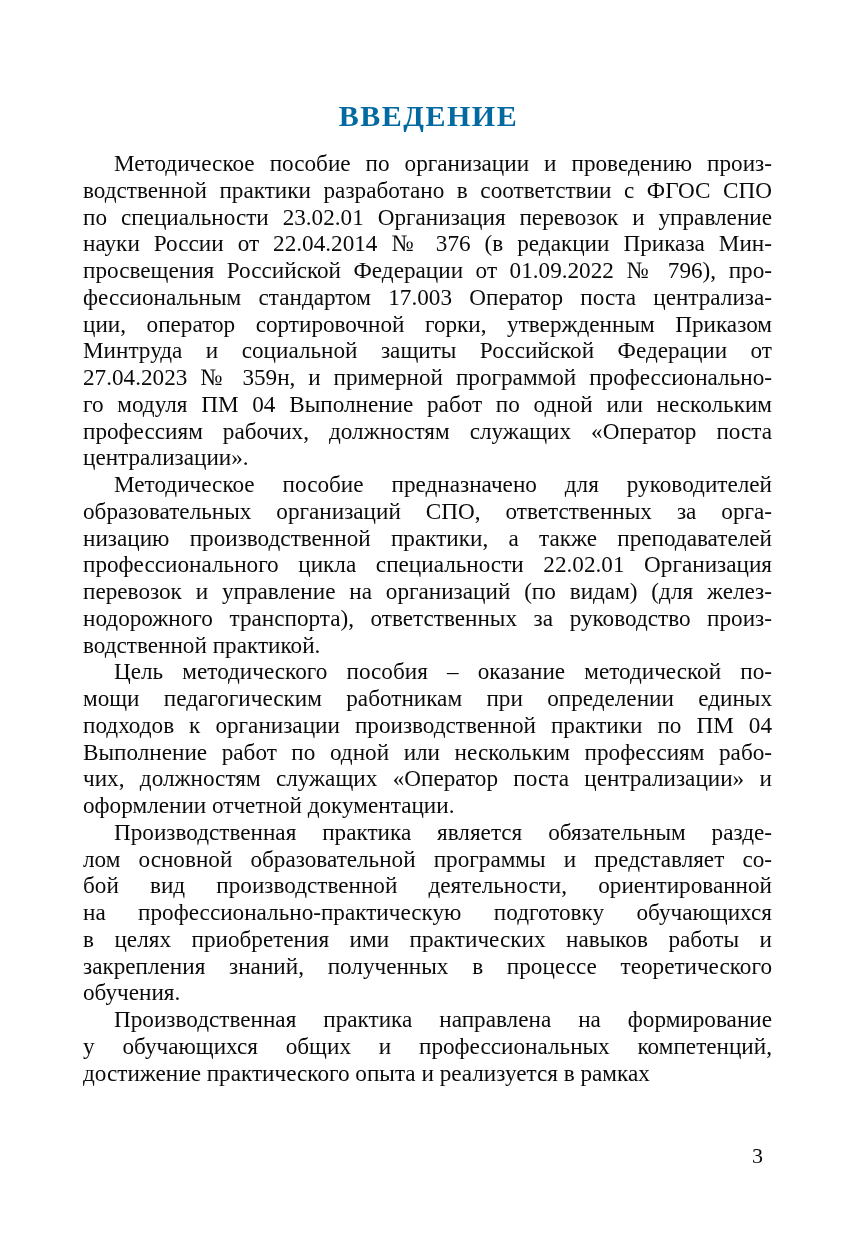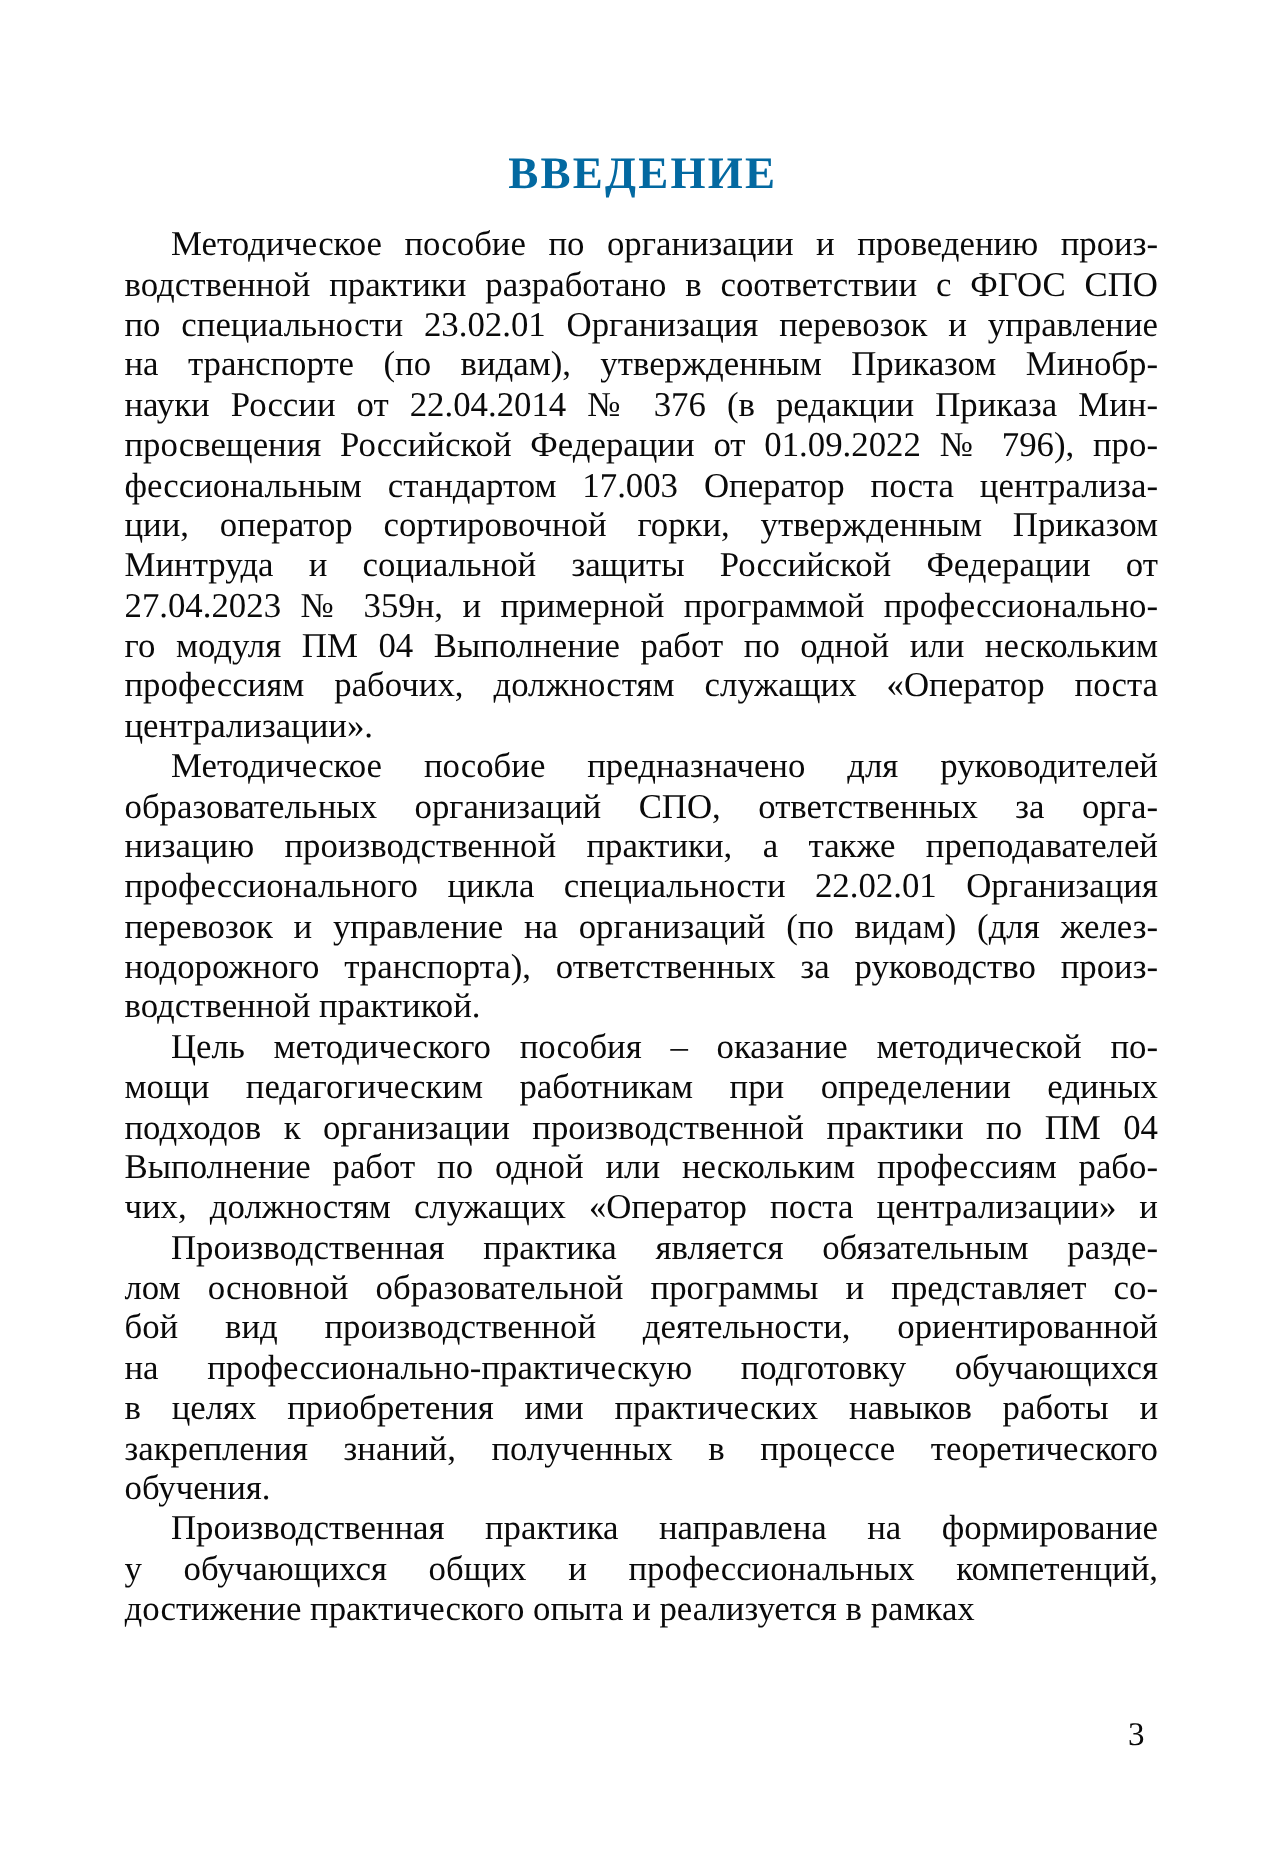--- a/index.html
+++ b/index.html
@@ -62,21 +62,20 @@
 </head>
 <body>
 
 <div class="page">
   <h1 class="title">ВВЕДЕНИЕ</h1>
   <div class="text-body" id="text-body">
       <div class="para">
         <span class="line first-line">Методическое пособие по организации и проведению произ-</span>
         <span class="line">водственной практики разработано в соответствии с ФГОС СПО</span>
         <span class="line">по специальности 23.02.01 Организация перевозок и управление</span>
-        <span class="line">на транспорте (по видам), утвержденным Приказом Минобр-</span>
         <span class="line">науки России от 22.04.2014 № 376 (в редакции Приказа Мин-</span>
         <span class="line">просвещения Российской Федерации от 01.09.2022 № 796), про-</span>
         <span class="line">фессиональным стандартом 17.003 Оператор поста централиза-</span>
         <span class="line">ции, оператор сортировочной горки, утвержденным Приказом</span>
         <span class="line">Минтруда и социальной защиты Российской Федерации от</span>
         <span class="line">27.04.2023 № 359н, и примерной программой профессионально-</span>
         <span class="line">го модуля ПМ 04 Выполнение работ по одной или нескольким</span>
         <span class="line">профессиям рабочих, должностям служащих «Оператор поста</span>
         <span class="line last-line">централизации».</span>
       </div>
@@ -88,20 +87,21 @@
         <span class="line">перевозок и управление на организаций (по видам) (для желез-</span>
         <span class="line">нодорожного транспорта), ответственных за руководство произ-</span>
         <span class="line last-line">водственной практикой.</span>
       </div>
       <div class="para">
         <span class="line first-line">Цель методического пособия – оказание методической по-</span>
         <span class="line">мощи педагогическим работникам при определении единых</span>
         <span class="line">подходов к организации производственной практики по ПМ 04</span>
         <span class="line">Выполнение работ по одной или нескольким профессиям рабо-</span>
         <span class="line">чих, должностям служащих «Оператор поста централизации» и</span>
+        <span class="line last-line">оформлении отчетной документации.</span>
       </div>
       <div class="para">
         <span class="line first-line">Производственная практика является обязательным разде-</span>
         <span class="line">лом основной образовательной программы и представляет со-</span>
         <span class="line">бой вид производственной деятельности, ориентированной</span>
         <span class="line">на профессионально-практическую подготовку обучающихся</span>
         <span class="line">в целях приобретения ими практических навыков работы и</span>
         <span class="line">закрепления знаний, полученных в процессе теоретического</span>
         <span class="line last-line">обучения.</span>
       </div>

